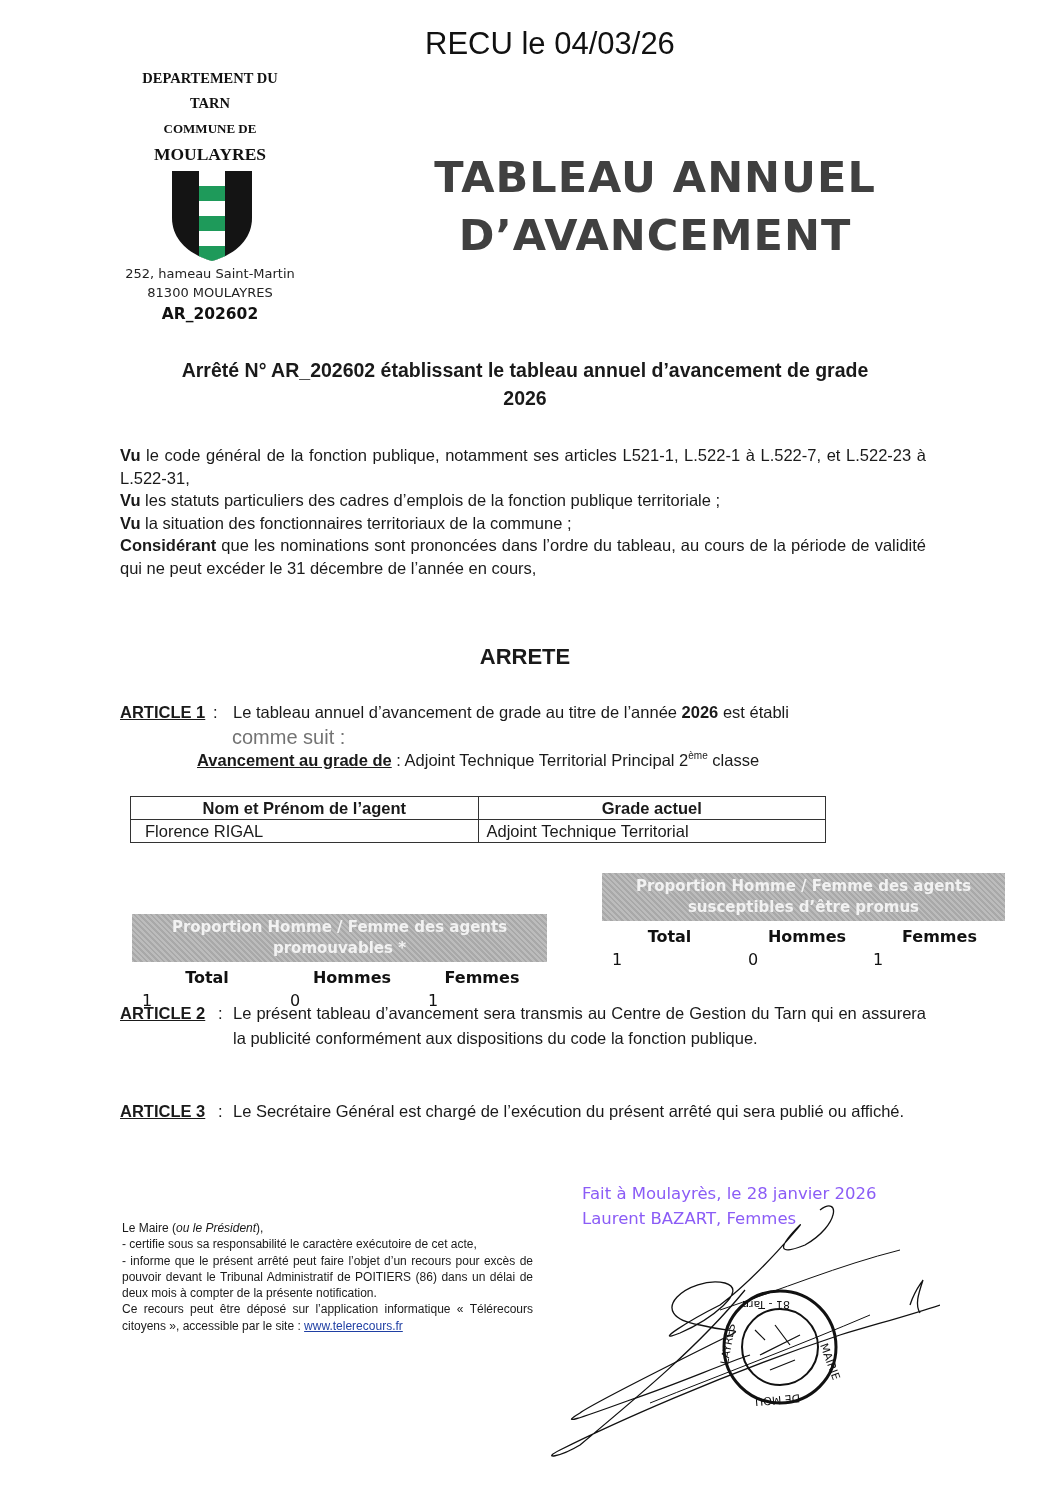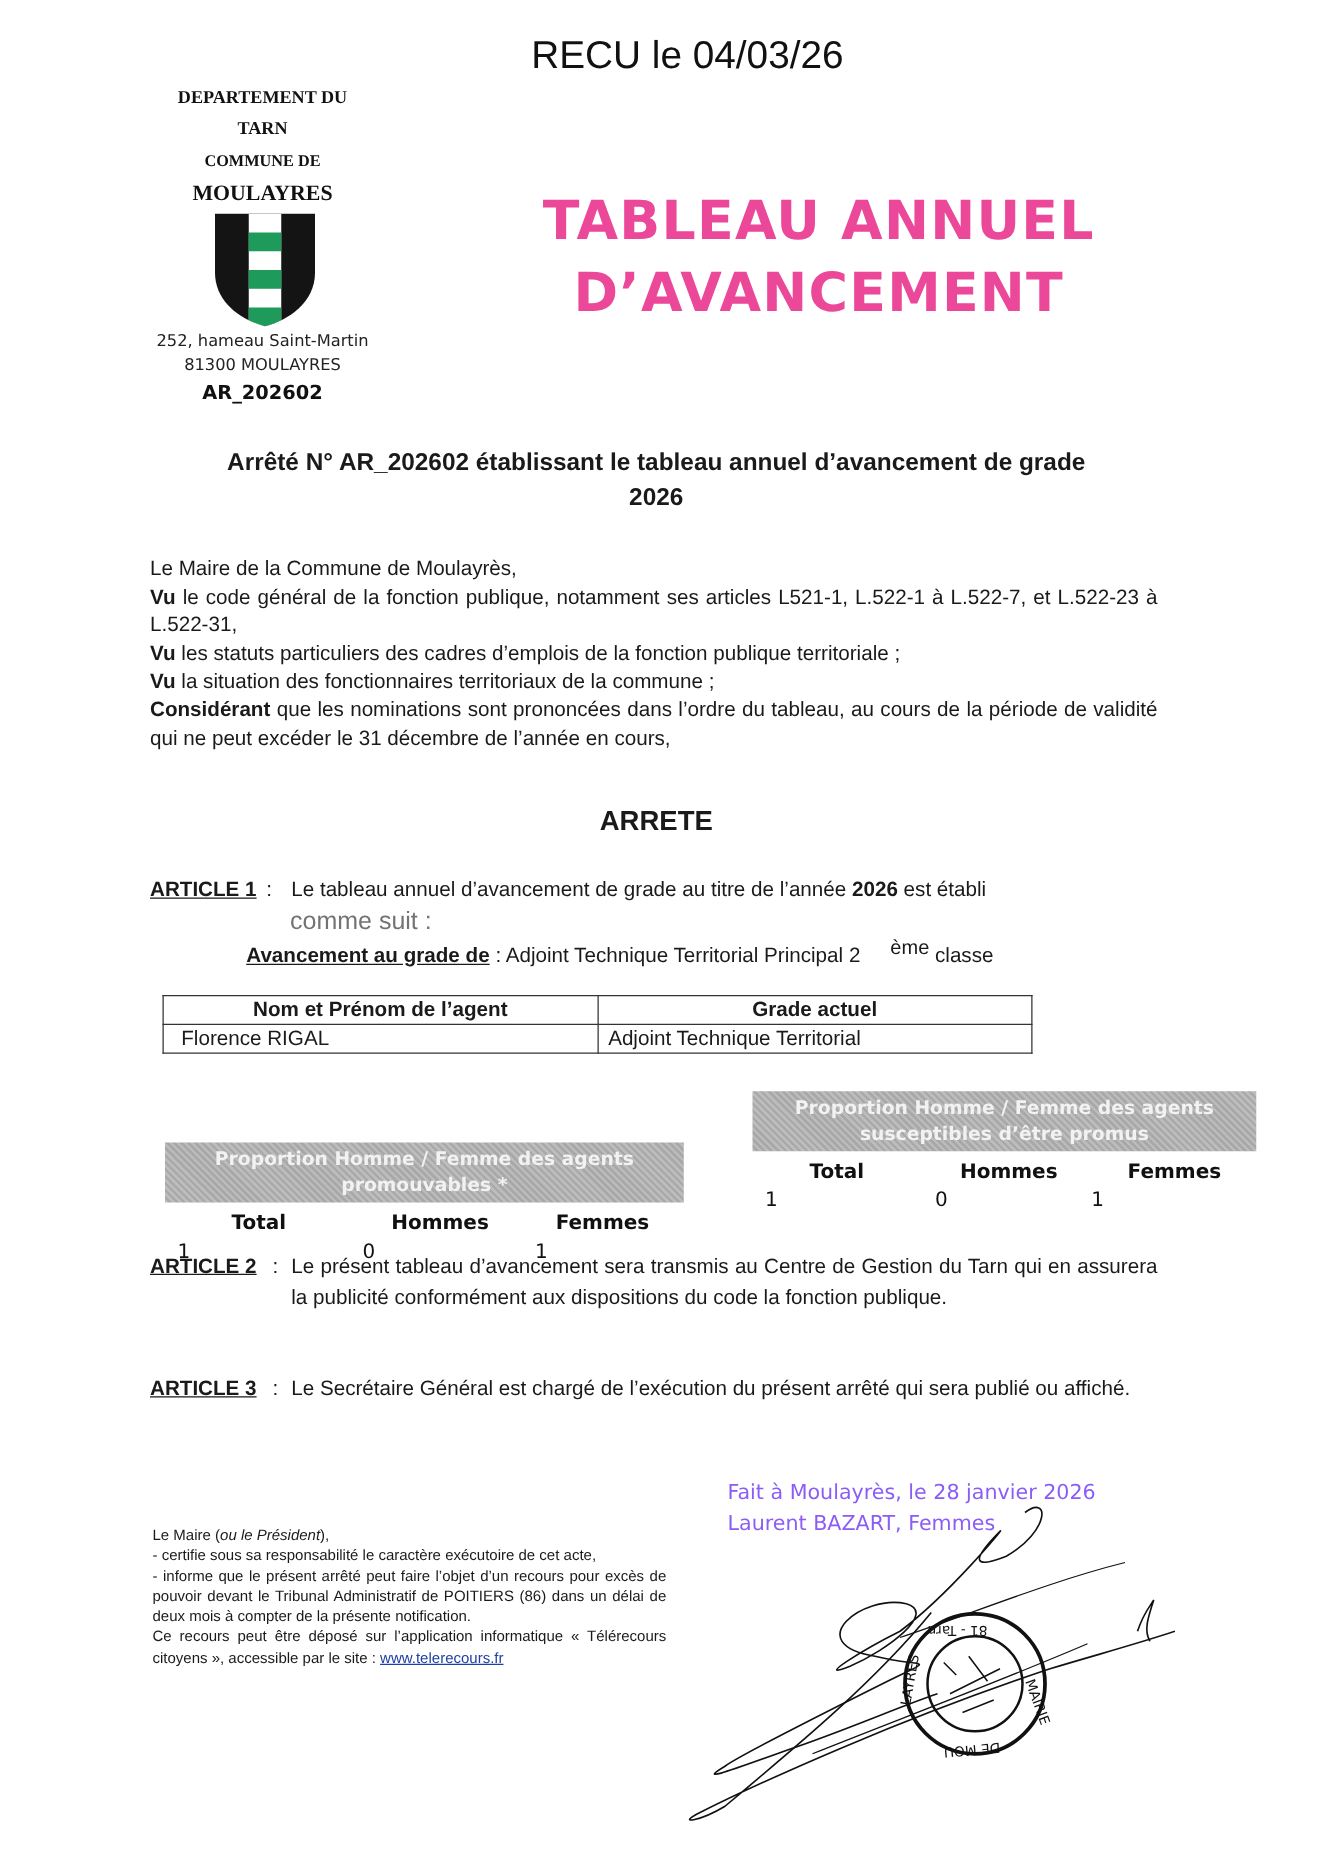--- a/index.html
+++ b/index.html
@@ -9,34 +9,34 @@
     }
     .abs { position: absolute; }
     .recu { left: 425px; top: 26px; font-size: 31px; font-family: "Liberation Sans", sans-serif; color: #111; }
     .letterhead { left: 110px; top: 66px; width: 200px; text-align: center; font-family: "Liberation Serif", serif; font-weight: bold; color: #111; }
     .lh-line { font-size: 14.5px; line-height: 25px; }
     .lh-line.small { font-size: 13px; }
     .lh-line.big { font-size: 17.5px; line-height: 26px; }
     .crest { left: 171px; top: 170px; width: 82px; height: 92px; }
     .addr { left: 110px; top: 264px; width: 200px; text-align: center; font-family: "DejaVu Sans", sans-serif; font-size: 13px; line-height: 19px; color: #222; }
     .addr-ref { font-family: "DejaVu Sans", sans-serif; font-weight: bold; font-size: 15.5px; line-height: 25px; color: #111; }
-    .main-title { left: 400px; top: 148px; width: 510px; text-align: center; font-family: "DejaVu Sans", sans-serif; font-weight: bold; font-size: 43px; line-height: 58px; letter-spacing: 1px; color: #ec4899; }
+    .main-title { left: 400px; top: 148px; width: 510px; text-align: center; font-family: "DejaVu Sans", sans-serif; font-weight: bold; font-size: 43px; line-height: 58px; letter-spacing: 1px; color: #404040; }
     .arrete-title { left: 110px; top: 356px; width: 830px; text-align: center; font-family: "Liberation Sans", sans-serif; font-weight: bold; font-size: 19.5px; line-height: 28px; color: #1a1a1a; }
     .preamble { left: 120px; top: 444px; width: 806px; font-family: "Liberation Sans", sans-serif; font-size: 16.5px; line-height: 22.6px; color: #1a1a1a; text-align: justify; }
     .preamble b { font-weight: bold; }
     .arrete-heading { left: 110px; top: 644px; width: 830px; text-align: center; font-family: "Liberation Sans", sans-serif; font-weight: bold; font-size: 22px; color: #1a1a1a; }
     .article { left: 120px; width: 806px; font-family: "Liberation Sans", sans-serif; font-size: 16.5px; line-height: 25px; color: #1a1a1a; }
     .article-label { position: absolute; left: 0; top: 0; font-weight: bold; text-decoration: underline; white-space: nowrap; }
     .article-colon { position: absolute; top: 0; }
     .article-body { margin-left: 113px; text-align: justify; }
     .art1 { top: 700px; }
     .art1-sub { left: 232px; top: 726px; font-family: "Liberation Sans", sans-serif; font-size: 20px; color: #737373; }
     .art1-grade { left: 197px; top: 750px; font-family: "Liberation Sans", sans-serif; font-size: 16.5px; color: #1a1a1a; }
     .art1-grade .lbl { font-weight: bold; text-decoration: underline; }
-    .art1-grade sup { font-size: 16px; margin-left: 24px; }
+    .art1-grade sup { font-size: 10px; }
     table.agents { position: absolute; left: 130px; top: 796px; width: 696px; border-collapse: collapse; font-family: "Liberation Sans", sans-serif; font-size: 16.5px; color: #1a1a1a; }
     table.agents td, table.agents th { border: 1.5px solid #333; height: 22px; padding: 0 8px; }
     table.agents th { font-weight: bold; text-align: center; }
     table.agents td { text-align: left; }
     table.agents td.c1 { padding-left: 14px; }
     .prop { top: 873px; width: 415px; font-family: "DejaVu Sans", sans-serif; }
     .prop-head { height: 48px; background: #b3b3b3; background-image: repeating-linear-gradient(45deg, rgba(255,255,255,0.12) 0 2px, rgba(0,0,0,0.06) 2px 4px); color: #f2f2f2; text-align: center; font-weight: bold; font-size: 15px; line-height: 21px; padding-top: 3px; box-sizing: border-box; }
     .prop-cols { display: flex; font-weight: bold; font-size: 16px; margin-top: 6px; }
     .prop-vals { display: flex; font-size: 16px; margin-top: 4px; }
     .prop-cols span, .prop-vals span { display: block; }
@@ -84,21 +84,20 @@
   <div>TABLEAU ANNUEL</div>
   <div>D’AVANCEMENT</div>
 </div>
 
 <div class="abs arrete-title">
   <div>Arrêté N° AR_202602 établissant le tableau annuel d’avancement de grade</div>
   <div>2026</div>
 </div>
 
 <div class="abs preamble">
-  <div>Le Maire de la Commune de Moulayrès,</div>
   <div><b>Vu</b><span> le code général de la fonction publique, notamment ses articles L521-1, L.522-1 à L.522-7, et L.522-23 à L.522-31,</span></div>
   <div><b>Vu</b><span> les statuts particuliers des cadres d’emplois de la fonction publique territoriale ;</span></div>
   <div><b>Vu</b><span> la situation des fonctionnaires territoriaux de la commune ;</span></div>
   <div><b>Considérant</b><span> que les nominations sont prononcées dans l’ordre du tableau, au cours de la période de validité qui ne peut excéder le 31 décembre de l’année en cours,</span></div>
 </div>
 
 <div class="abs arrete-heading">ARRETE</div>
 
 <div class="abs article art1">
   <span class="article-label">ARTICLE 1</span>

